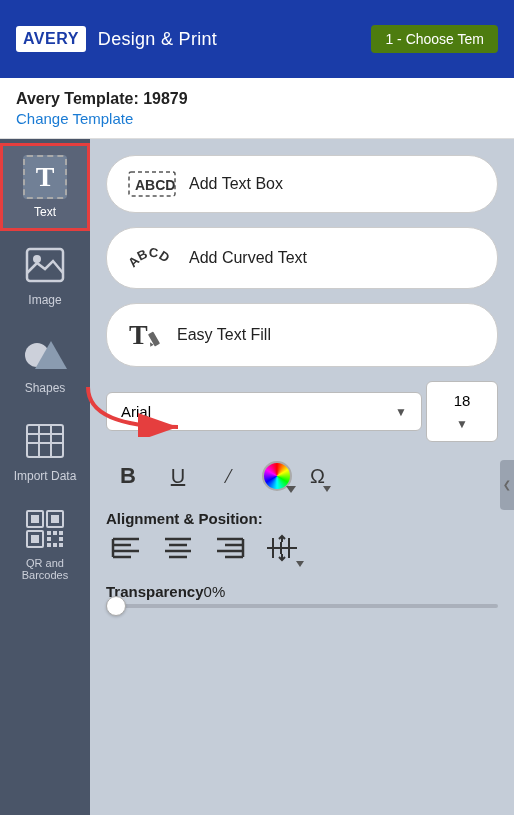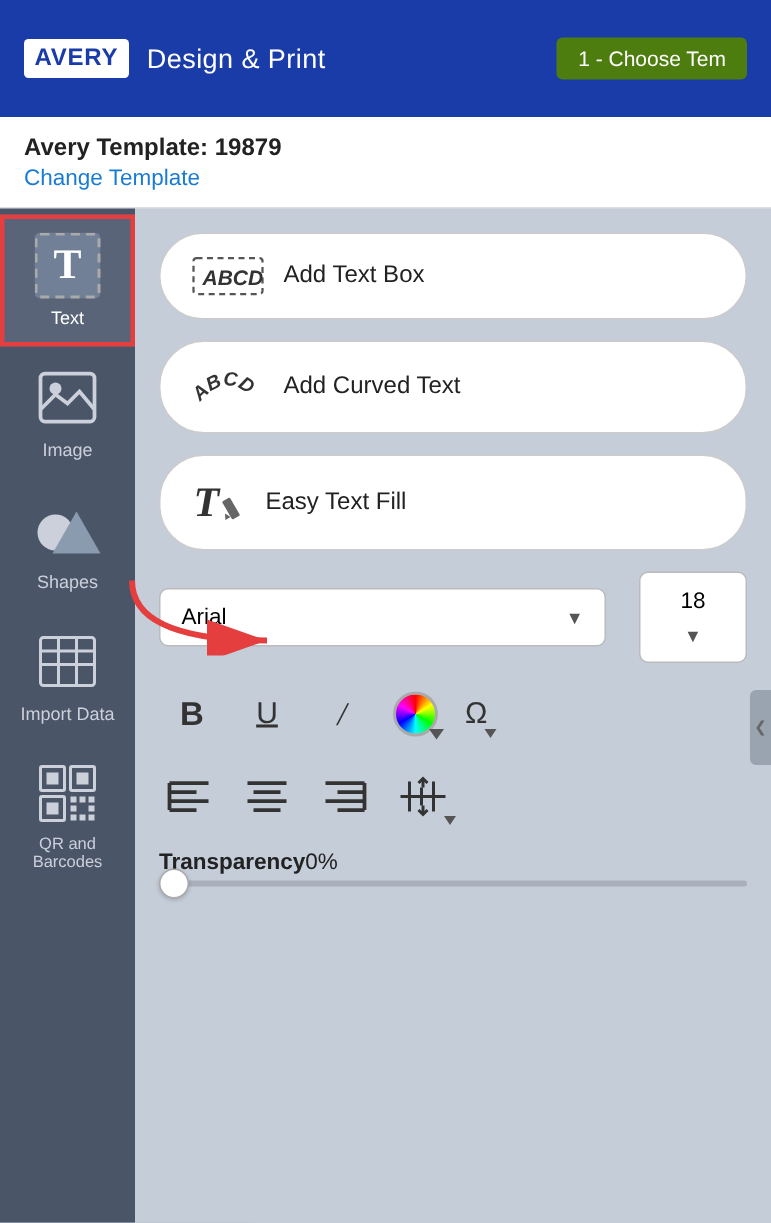--- a/index.html
+++ b/index.html
@@ -154,27 +154,26 @@
     }
     .btn-option.curved {
       background: white;
       font-weight: 400;
     }
     .btn-icon {
       font-size: 20px;
       color: #b91c1c;
       display: flex;
       align-items: center;
-      font-style: italic;
     }
 
     
     .font-row {
       display: flex;
-      gap: 22px;
+      gap: 4px;
       align-items: center;
       justify-content: flex-end;
     }
     .font-select {
       flex: 1;
       background: white;
       border: 1px solid #bbb;
       border-radius: 6px;
       padding: 10px 14px;
       font-size: 15px;
@@ -506,20 +505,21 @@
 
     <div class="format-row">
       <span class="fmt-btn bold">B</span>
       <span class="fmt-btn underline">U</span>
       <span class="fmt-btn italic">/</span>
       <div class="color-wheel"></div>
       <span class="omega-btn">Ω</span>
     </div>
 
     <div>
+      <div class="section-label">Alignment &amp; Position:</div>
       <div class="align-row">
 
         <div class="align-btn">
           <svg width="30" height="28" viewBox="0 0 30 28">
             <line x1="2" y1="5" x2="28" y2="5" stroke="#333" stroke-width="2.5"></line>
             <line x1="2" y1="11" x2="20" y2="11" stroke="#333" stroke-width="2.5"></line>
             <line x1="2" y1="17" x2="28" y2="17" stroke="#333" stroke-width="2.5"></line>
             <line x1="2" y1="23" x2="20" y2="23" stroke="#333" stroke-width="2.5"></line>
             <line x1="2" y1="5" x2="2" y2="23" stroke="#333" stroke-width="2.5"></line>
           </svg>

